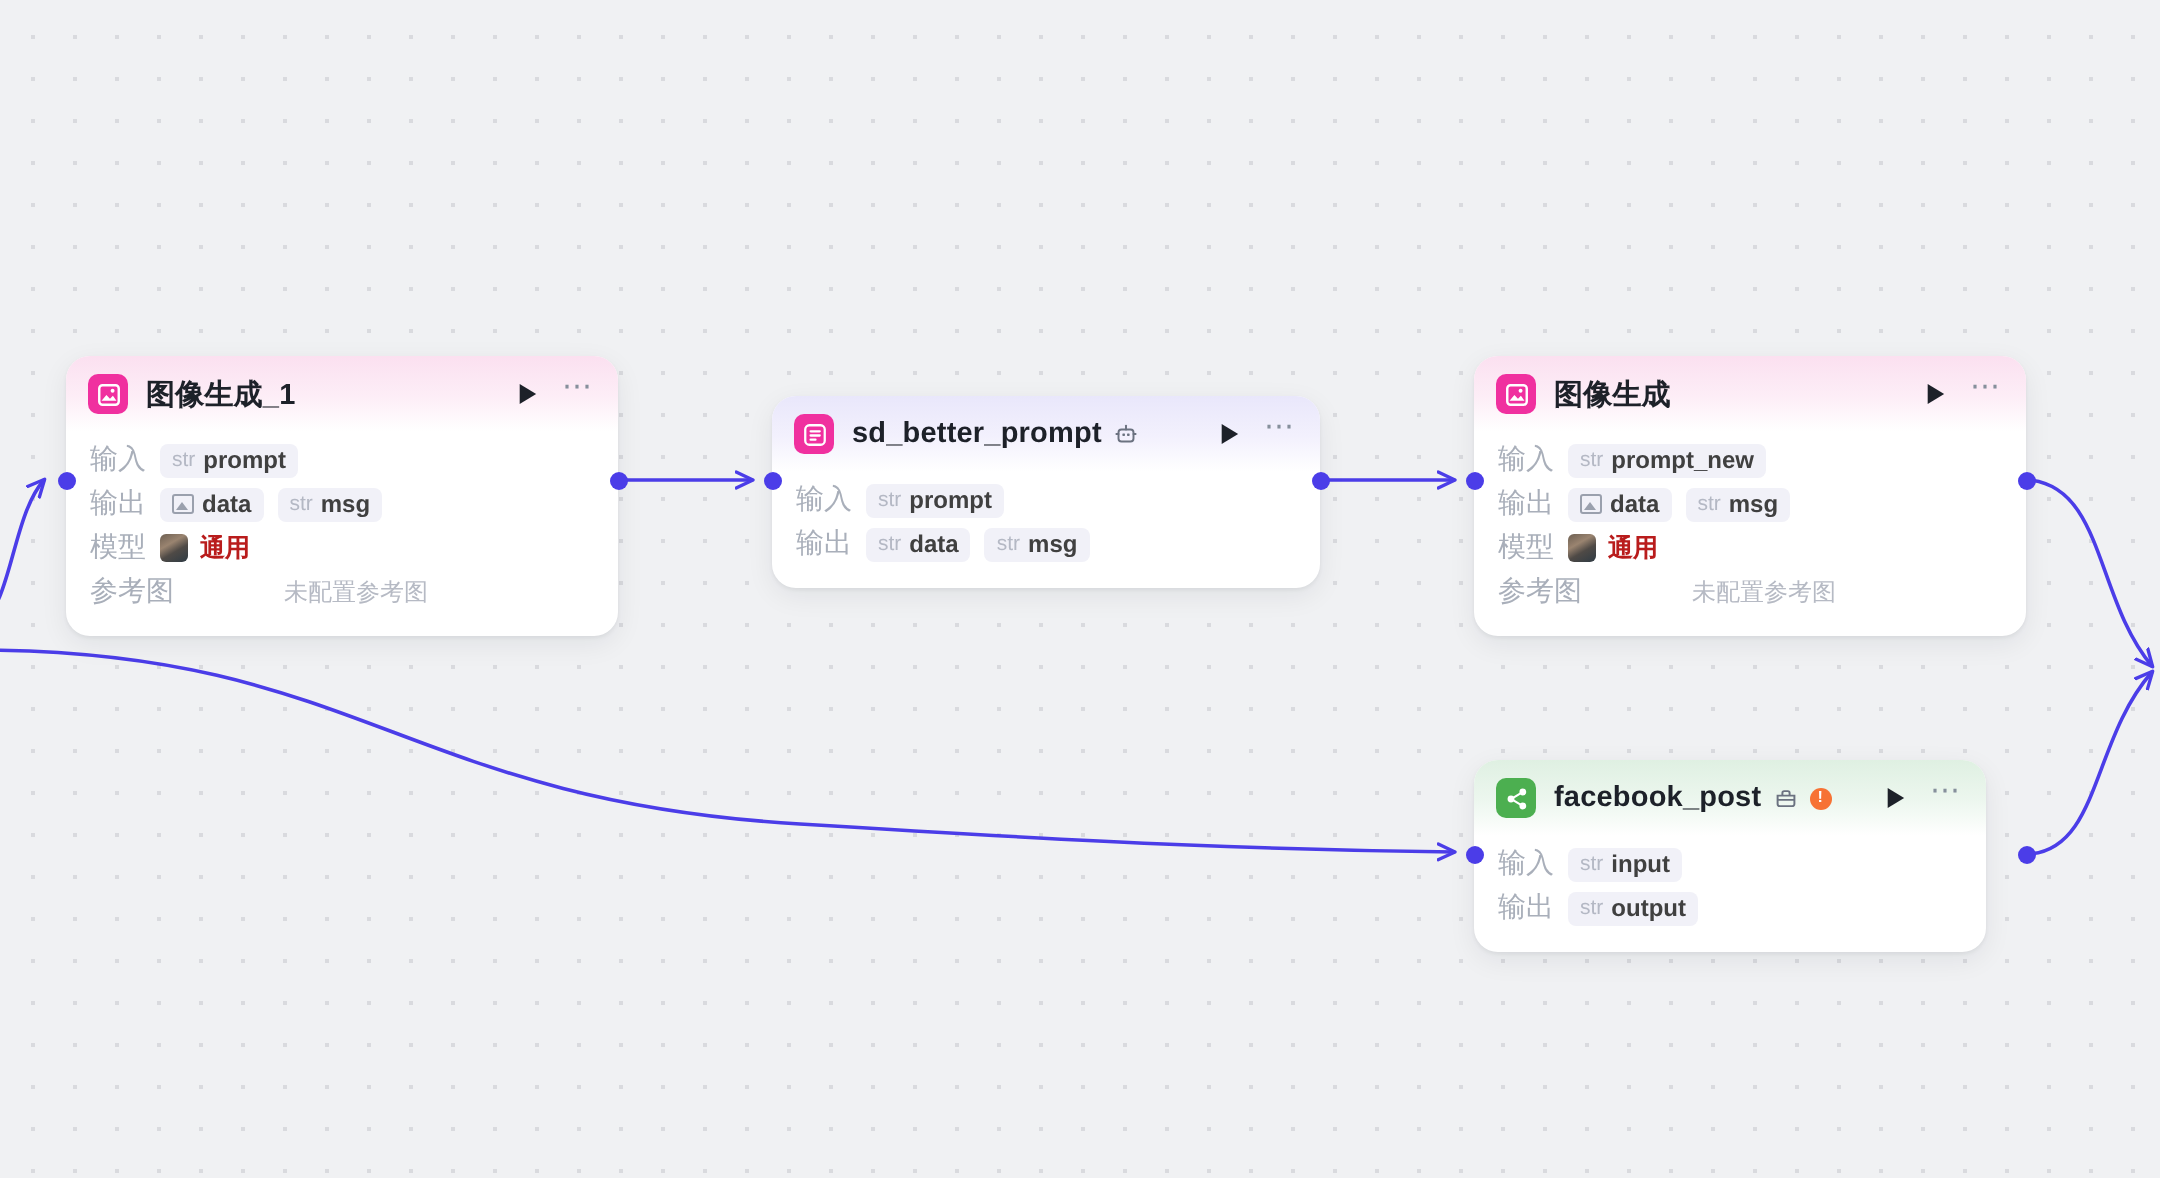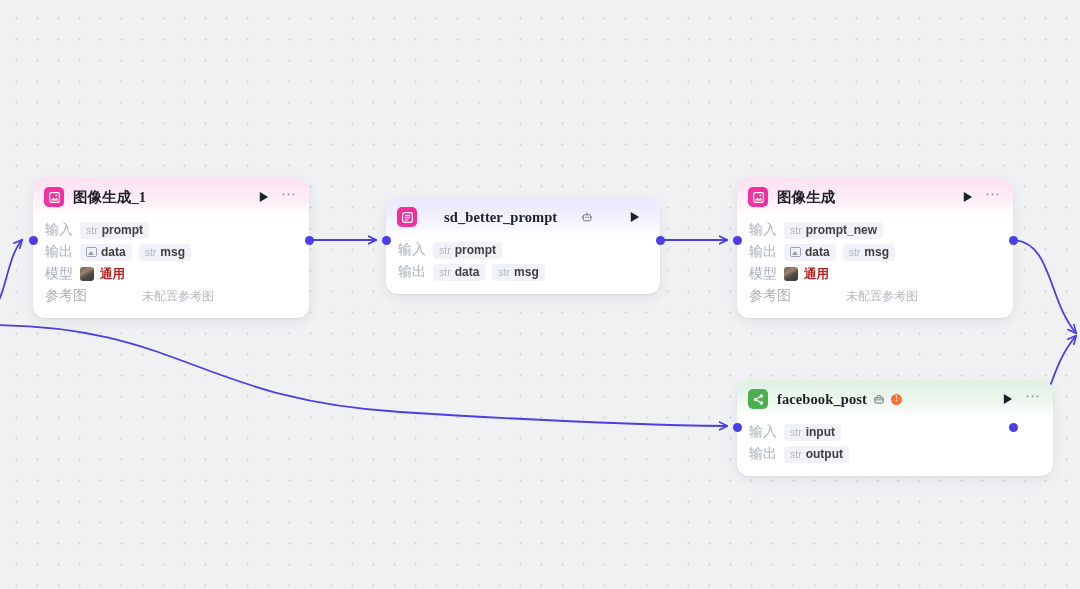--- a/index.html
+++ b/index.html
@@ -36,24 +36,23 @@
     background: #ffffff;
     box-shadow: 0 1px 2px rgba(18,22,40,.06), 0 4px 14px rgba(18,22,40,.07);
     overflow: hidden;
   }
 
   .node-header {
     display: flex;
     align-items: center;
     height: 38px;
     padding: 0 12px 0 11px;
-    font-family: Liberation Serif, serif;
   }
   .hdr-pink  { background: linear-gradient(180deg,#fbe0f0 0%, #fdeef7 55%, #ffffff 100%); }
-  .hdr-lilac { background: linear-gradient(180deg,#e9e7fb 0%, #f3f1fd 55%, #ffffff 100%); gap: 18px; }
+  .hdr-lilac { background: linear-gradient(180deg,#e9e7fb 0%, #f3f1fd 55%, #ffffff 100%); }
   .hdr-green { background: linear-gradient(180deg,#dff0e2 0%, #edf7ef 55%, #ffffff 100%); }
 
   .node-icon {
     width: 20px; height: 20px;
     border-radius: 5px;
     flex: 0 0 20px;
     display: flex; align-items: center; justify-content: center;
   }
   .ic-pink  { background: #f0309f; }
   .ic-green { background: #4caf50; }
@@ -357,21 +356,21 @@
         <span class="model-thumb"></span>
         <span class="model-name">通用</span>
       </div>
       <div class="row">
         <span class="row-label">参考图</span>
         <span class="muted-value">未配置参考图</span>
       </div>
     </div>
   </div>
 
-  <div class="node" style="left:737px; top:380px; width:316px;">
+  <div class="node" style="left:737px; top:380px; width:256px;">
     <div class="node-header hdr-green">
       <span class="node-icon ic-green">
         <svg width="13" height="13" viewBox="0 0 16 16">
           <circle cx="11.6" cy="3.7" r="2.1" fill="#fff"></circle>
           <circle cx="11.6" cy="12.3" r="2.1" fill="#fff"></circle>
           <circle cx="4.3" cy="8" r="2.1" fill="#fff"></circle>
           <path d="M6.1 7 L9.9 4.7 M6.1 9 L9.9 11.3" stroke="#fff" stroke-width="1.3" stroke-linecap="round"></path>
         </svg>
       </span>
       <span class="node-title">facebook_post</span>

